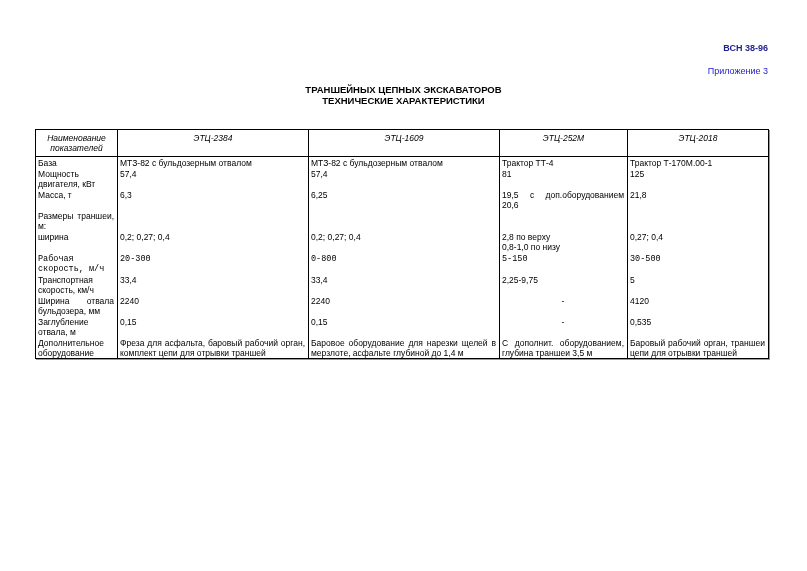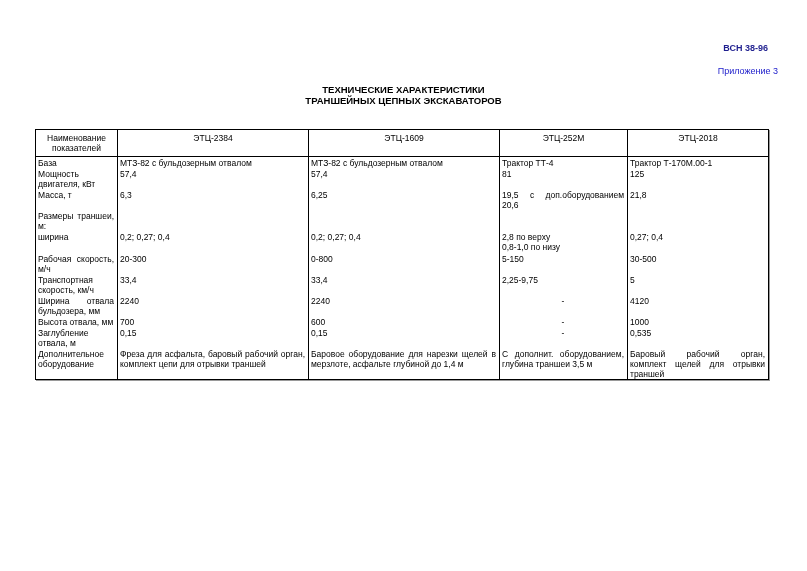--- a/index.html
+++ b/index.html
@@ -9,21 +9,21 @@
     background:#ffffff;
     font-family:"Liberation Sans", sans-serif;
     color:#000;
     overflow:hidden;
   }
   .doc-code{
     position:absolute;top:43px;right:39px;
     font-size:9px;font-weight:bold;
   }
   .appendix{
-    position:absolute;top:66px;right:29px;
+    position:absolute;top:66px;right:39px;
     font-size:9px;
     cursor:pointer;
   }
   .title{
     position:absolute;top:84px;left:0;width:100%;
     text-align:center;
     font-size:9.5px;font-weight:bold;line-height:11px;
   }
   table.specs{
     position:absolute;left:35px;top:129px;
@@ -40,38 +40,39 @@
     vertical-align:top;
     padding:1px 3px 0 2px;
     word-wrap:break-word;
   }
   table.specs th:first-child, table.specs td:first-child{border-left:0;}
   table.specs thead th{
     border-bottom:1px solid #000;
     font-weight:normal;
     text-align:center;
     padding:3px 2px;
+    font-style:italic;
   }
   table.specs td.lbl{text-align:justify;}
   table.specs td.val{text-align:justify;}
   table.specs td.c{text-align:center;}
   table.specs td.pre{white-space:pre-line;}
-  table.specs tr.gap td{padding-top:2px;}
+  table.specs tr.gap td{padding-top:2px;font-family:Liberation Mono, monospace;}
 </style>
 </head>
 <body>
 
 <div class="page">
 
   <div class="doc-code" style="color: rgb(31, 31, 143);">ВСН 38-96</div>
   <div class="appendix" style="color: rgb(34, 34, 204);">Приложение 3</div>
 
   <div class="title">
+    <div>ТРАНШЕЙНЫХ ЦЕПНЫХ ЭКСКАВАТОРОВ</div>
     <div>ТЕХНИЧЕСКИЕ ХАРАКТЕРИСТИКИ</div>
-    <div>ТРАНШЕЙНЫХ ЦЕПНЫХ ЭКСКАВАТОРОВ</div>
   </div>
 
   <table class="specs">
     <colgroup>
       <col style="width:82px">
         <col style="width:191px">
         <col style="width:191px">
         <col style="width:128px">
         <col style="width:141px">
     </colgroup>
@@ -136,35 +137,28 @@
         <td class="val">5</td>
       </tr>
       <tr>
         <td class="lbl">Ширина отвала бульдозера, мм</td>
         <td class="val">2240</td>
         <td class="val">2240</td>
         <td class="c">-</td>
         <td class="val">4120</td>
       </tr>
       <tr>
-        <td class="lbl">Высота отвала, мм</td>
-        <td class="val">700</td>
-        <td class="val">600</td>
-        <td class="c">-</td>
-        <td class="val">1000</td>
-      </tr>
-      <tr>
         <td class="lbl">Заглубление отвала, м</td>
         <td class="val">0,15</td>
         <td class="val">0,15</td>
         <td class="c">-</td>
         <td class="val">0,535</td>
       </tr>
       <tr>
         <td class="lbl">Дополнительное оборудование</td>
         <td class="val">Фреза для асфальта, баровый рабочий орган, комплект цепи для отрывки траншей</td>
         <td class="val">Баровое оборудование для нарезки щелей в мерзлоте, асфальте глубиной до 1,4 м</td>
         <td class="val">С дополнит. оборудованием, глубина траншеи 3,5 м</td>
-        <td class="val">Баровый рабочий орган, комплект щелей для отрывки траншей</td>
+        <td class="val">Баровый рабочий орган, траншеи цепи для отрывки траншей</td>
       </tr>
     </tbody>
   </table>
 </div>
 
 </body></html>

